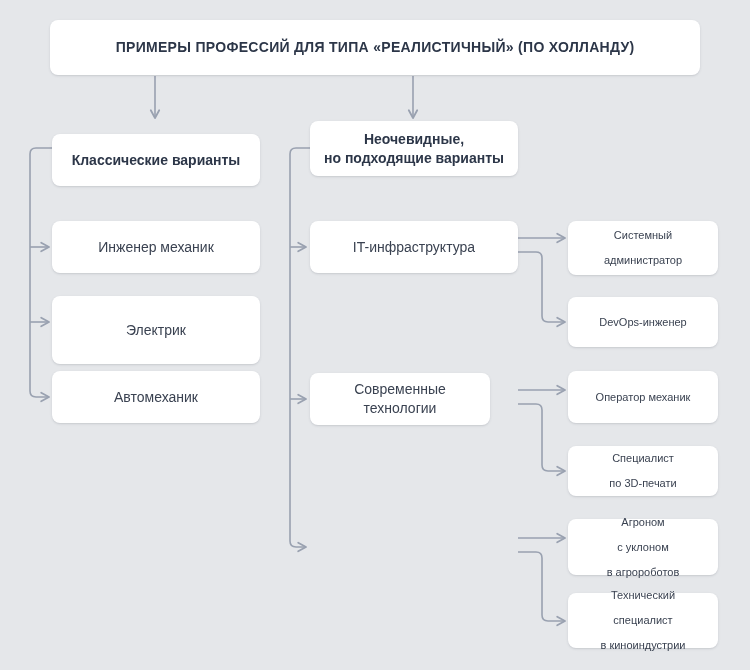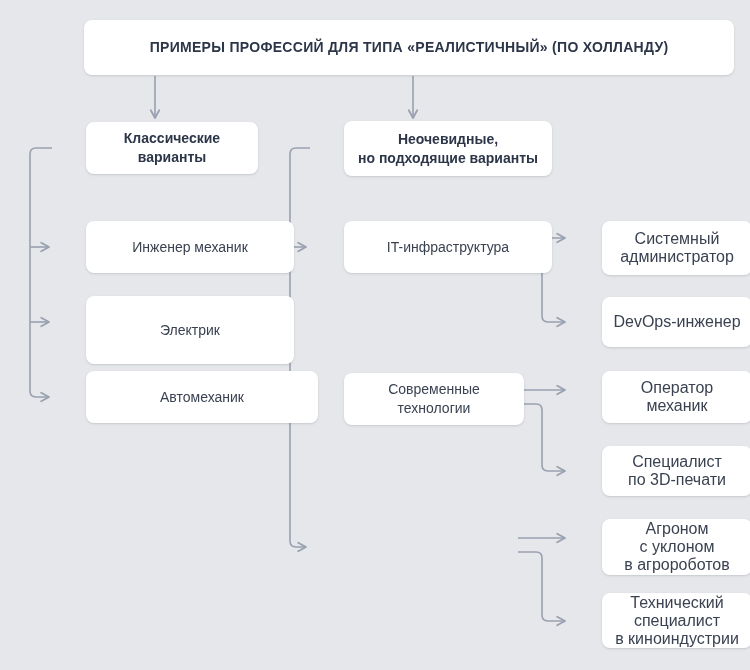--- a/index.html
+++ b/index.html
@@ -15,26 +15,25 @@
   .node{
     position:absolute;
     background:#ffffff;
     border-radius:8px;
     box-shadow:0 1px 3px rgba(30,40,60,0.10), 0 1px 1px rgba(30,40,60,0.05);
     display:flex;align-items:center;justify-content:center;
     text-align:center;
     color:#3a4251;
     font-size:14px;
     line-height:19px;
-    margin-left:34px;
   }
   .node span{white-space:pre-line;display:block;padding:0 8px;}
   .node.bold{font-weight:bold;color:#2c3648;}
   .node.title-box{font-size:14px;letter-spacing:0.3px;}
-  .node.leaf{font-size:16px;line-height:18px;}
+  .node.leaf{font-size:11px;line-height:25px;}
 </style>
 </head>
 <body>
 
 <div class="canvas">
 
   <svg class="wires" width="750" height="670" viewBox="0 0 750 670">
     <defs>
       <marker id="arrow" viewBox="0 0 10 10" refX="8" refY="5" markerWidth="7.5" markerHeight="7.5" orient="auto-start-reverse">
         <path d="M1.5,1.5 L8,5 L1.5,8.5" fill="none" stroke="#99a1b0" stroke-width="1.5" stroke-linecap="round" stroke-linejoin="round"></path>
@@ -60,36 +59,36 @@
 
       <path d="M518,538 H565" marker-end="url(#arrow)"></path>
       <path d="M518,552 H536 Q542,552 542,558 V615 Q542,621 548,621 H565" marker-end="url(#arrow)"></path>
     </g>
   </svg>
 
   <div class="node bold title-box" style="left:50px;top:20px;width:650px;height:55px">
     <span>ПРИМЕРЫ ПРОФЕССИЙ ДЛЯ ТИПА «РЕАЛИСТИЧНЫЙ» (ПО ХОЛЛАНДУ)</span>
   </div>
 
-  <div class="node bold" style="left:52px;top:122px;width:172px;height:52px">
+  <div class="node bold" style="left:52px;top:134px;width:208px;height:52px">
     <span>Классические варианты</span>
   </div>
 
   <div class="node bold" style="left:310px;top:121px;width:208px;height:55px">
     <span>Неочевидные,
 но подходящие варианты</span>
   </div>
 
   <div class="node" style="left:52px;top:221px;width:208px;height:52px">
     <span>Инженер механик</span>
   </div>
   <div class="node" style="left:52px;top:296px;width:208px;height:68px">
     <span>Электрик</span>
   </div>
-  <div class="node" style="left:52px;top:371px;width:232px;height:52px">
+  <div class="node" style="left:52px;top:371px;width:208px;height:52px">
     <span>Автомеханик</span>
   </div>
 
   <div class="node" style="left:310px;top:221px;width:208px;height:52px">
     <span>IT-инфраструктура</span>
   </div>
   <div class="node" style="left:310px;top:373px;width:180px;height:52px">
     <span>Современные технологии</span>
   </div>
 

